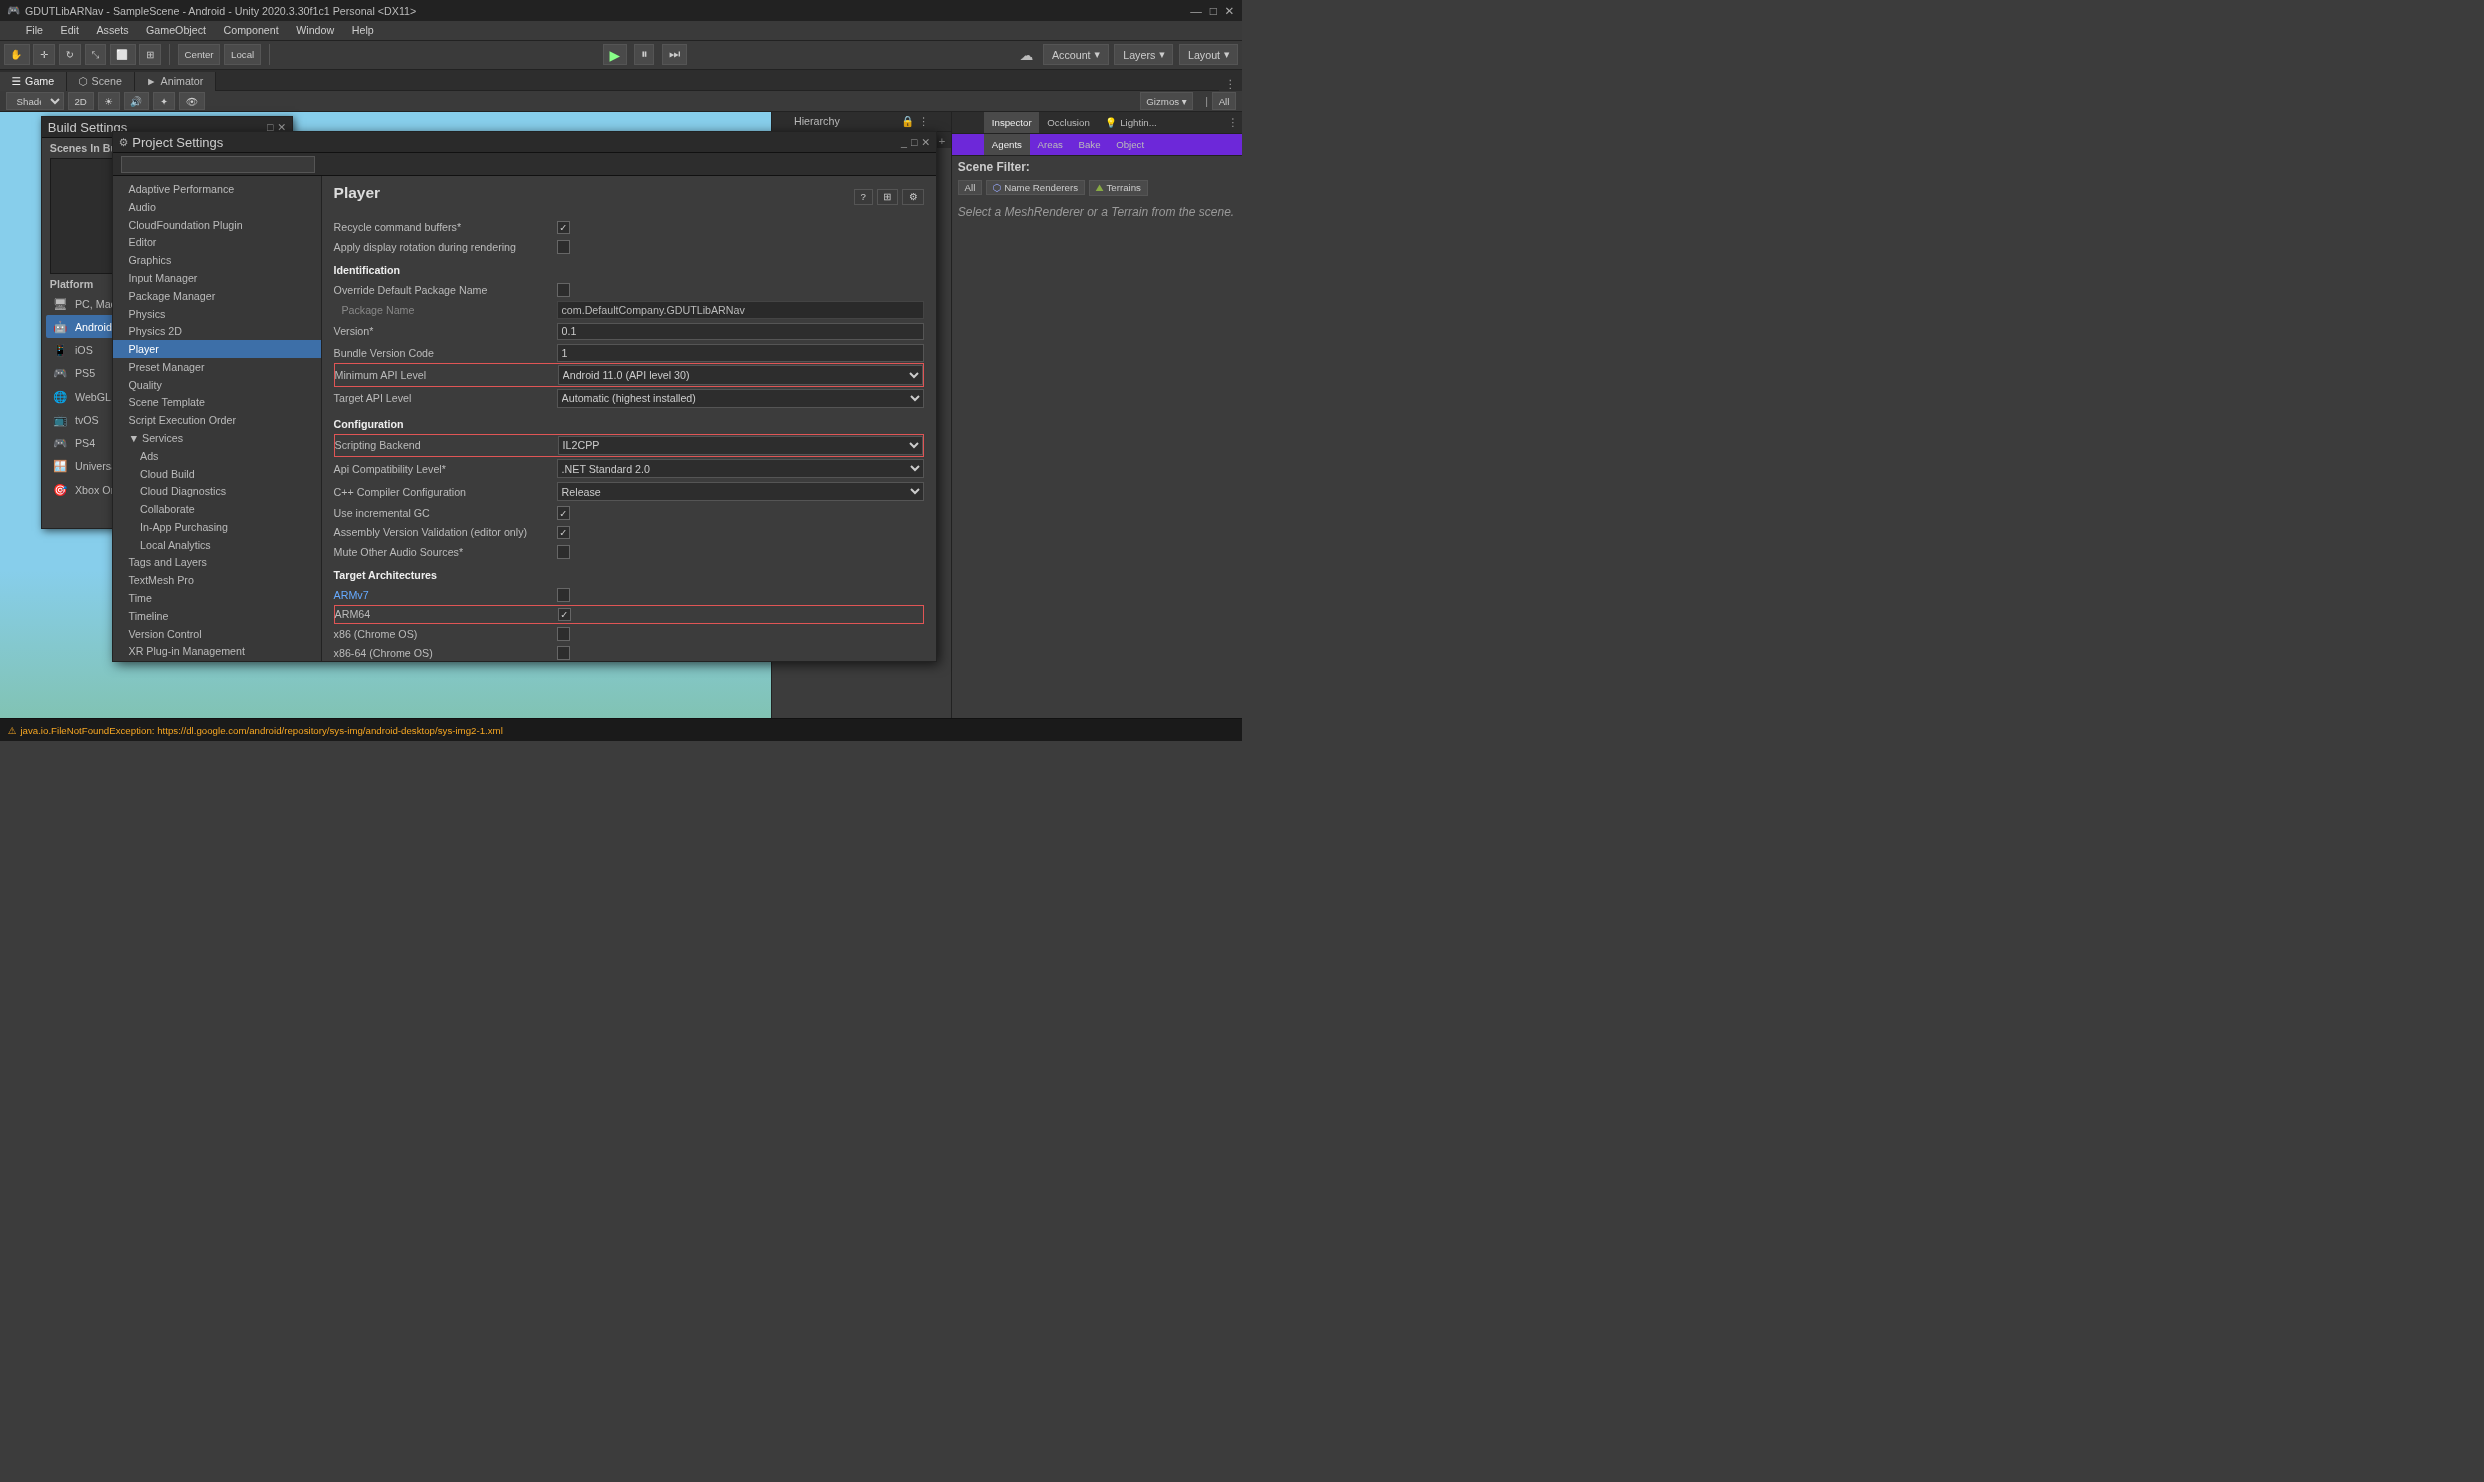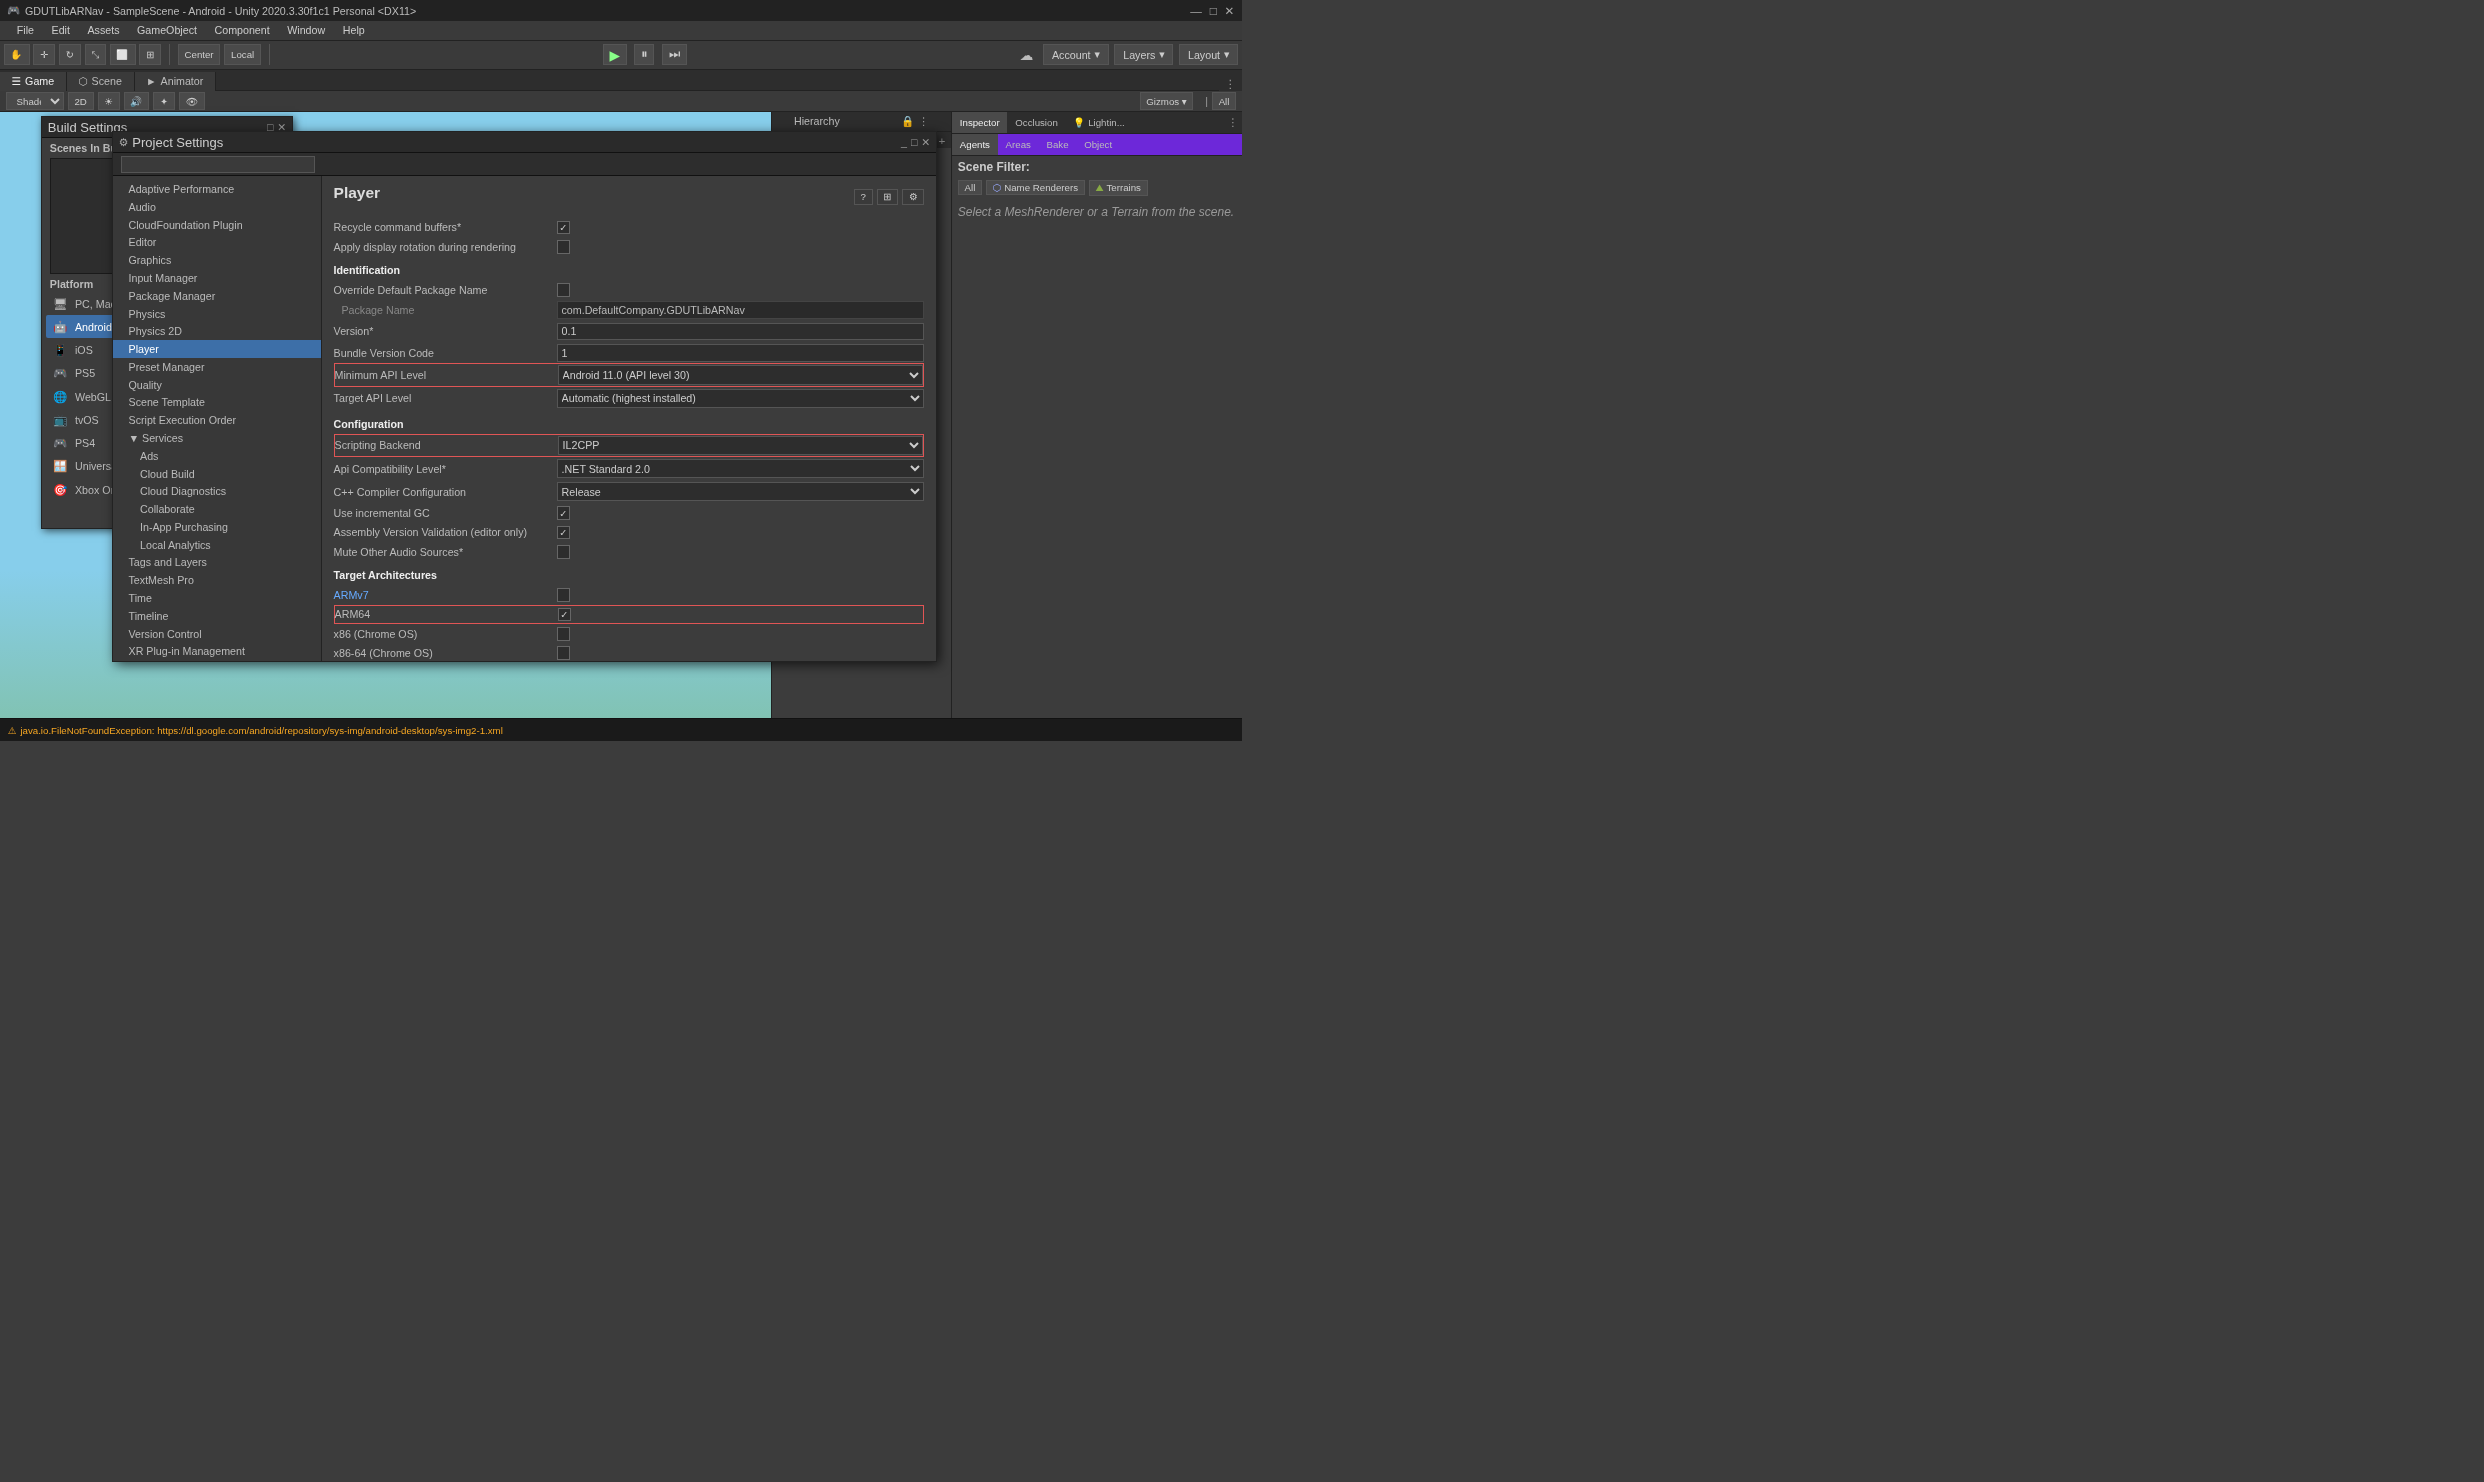--- a/index.html
+++ b/index.html
@@ -27,21 +27,21 @@
     .title-bar-left { display: flex; align-items: center; gap: 3.9px; }
     .title-bar-right { display: flex; gap: 7.8px; }
     .title-win-btn { color: #aaa; cursor: pointer; font-size: 11.6px; }
 
     
     .menu-bar {
       background: #3a3a3a;
       height: 19.4px;
       display: flex;
       align-items: center;
-      padding: 0 9px;
+      padding: 0 18px;
       gap: 1.9px;
       border-bottom: 1px solid #222;
     }
     .menu-item {
       padding: 0 7.8px;
       height: 19.4px;
       line-height: 19.4px;
       color: #ccc;
       cursor: pointer;
       font-size: 10.7px;
@@ -131,21 +131,21 @@
       border-bottom: 1px solid #222;
     }
     .insp-tab {
       padding: 0 7.8px;
       height: 21.3px;
       line-height: 21.3px;
       font-size: 9.7px;
       color: #bbb;
       cursor: pointer;
     }
-    .insp-tab.active { background: #4a4a4a; color: #eee; }
+    .insp-tab.active { background: #4a4a4a; color: #eee; margin-left: 32px; }
     .filter-btn {
       background: #4a4a4a;
       border: 1px solid #555;
       color: #ccc;
       font-size: 9.7px;
       padding: 1px 5.8px;
       cursor: pointer;
     }
 
     

